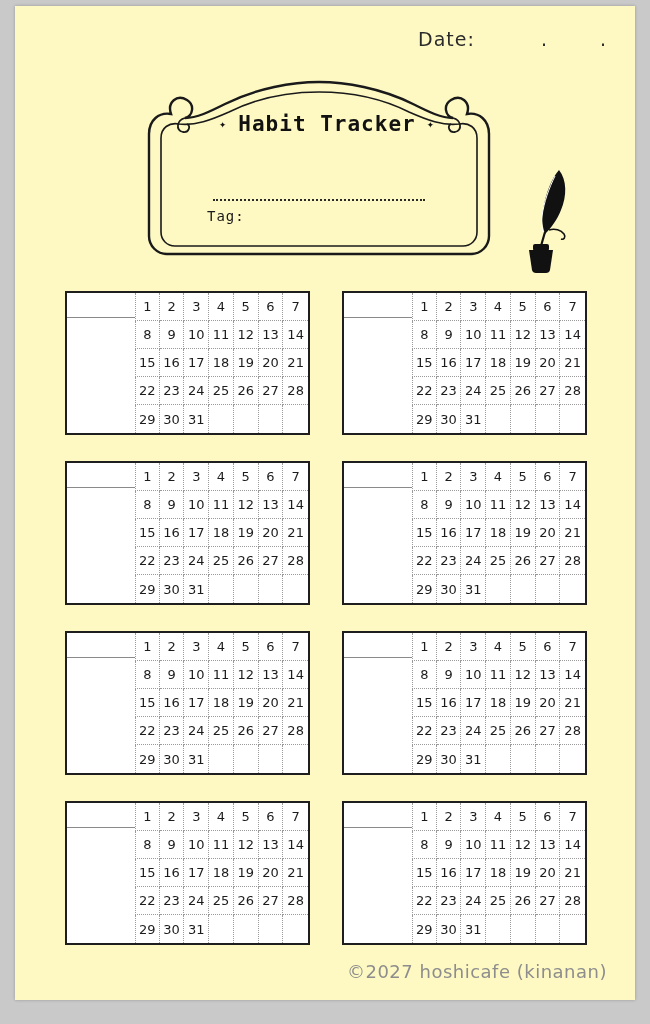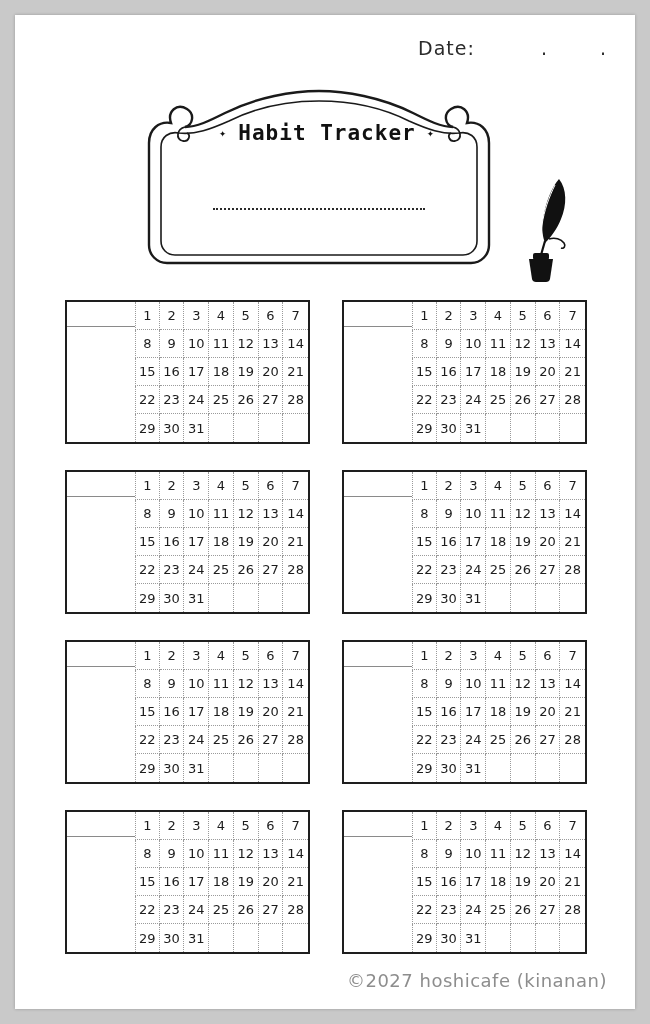--- a/index.html
+++ b/index.html
@@ -9,22 +9,22 @@
   }
   body {
     width: 650px;
     height: 1024px;
     font-family: "DejaVu Sans", sans-serif;
   }
   .page {
     position: relative;
     width: 620px;
     height: 994px;
-    margin: 15px auto;
-    background: #ffffff;
+    margin: 6px auto;
+    background: #fef9c3;
     box-shadow: 0 0 3px rgba(0,0,0,0.25);
     overflow: hidden;
   }
 
   
   .date-line {
     position: absolute;
     top: 22px;
     right: 28px;
     display: flex;
@@ -206,20 +206,21 @@
         <path d="M52,50 C44,52 42,62 50,64 C56,65 58,58 54,56" stroke-width="1.8"></path>
 
         <path d="M320,50 C328,52 330,62 322,64 C316,65 314,58 318,56" stroke-width="1.8"></path>
       </g>
     </svg>
     <div class="frame-title">
       <span class="star">✦</span><span>Habit Tracker</span><span class="star">✦</span>
     </div>
     <div class="tag-area">
       <div class="tag-dots"></div>
+      <div class="tag-label">Tag:</div>
     </div>
   </div>
 
   <div class="quill">
     <svg width="62" height="108" viewBox="0 0 62 108">
       <g fill="#111">
         <path d="M44,4 C52,14 52,30 46,44 C42,54 36,62 30,68 C28,62 26,54 28,44 C31,26 37,12 44,4 Z"></path>
         <path d="M40,10 C34,22 29,36 27,50 C26,58 27,64 29,68" stroke="#fff" stroke-width="1" fill="none"></path>
         <path d="M30,66 L26,80" stroke="#111" stroke-width="2.2" fill="none"></path>
       </g>

